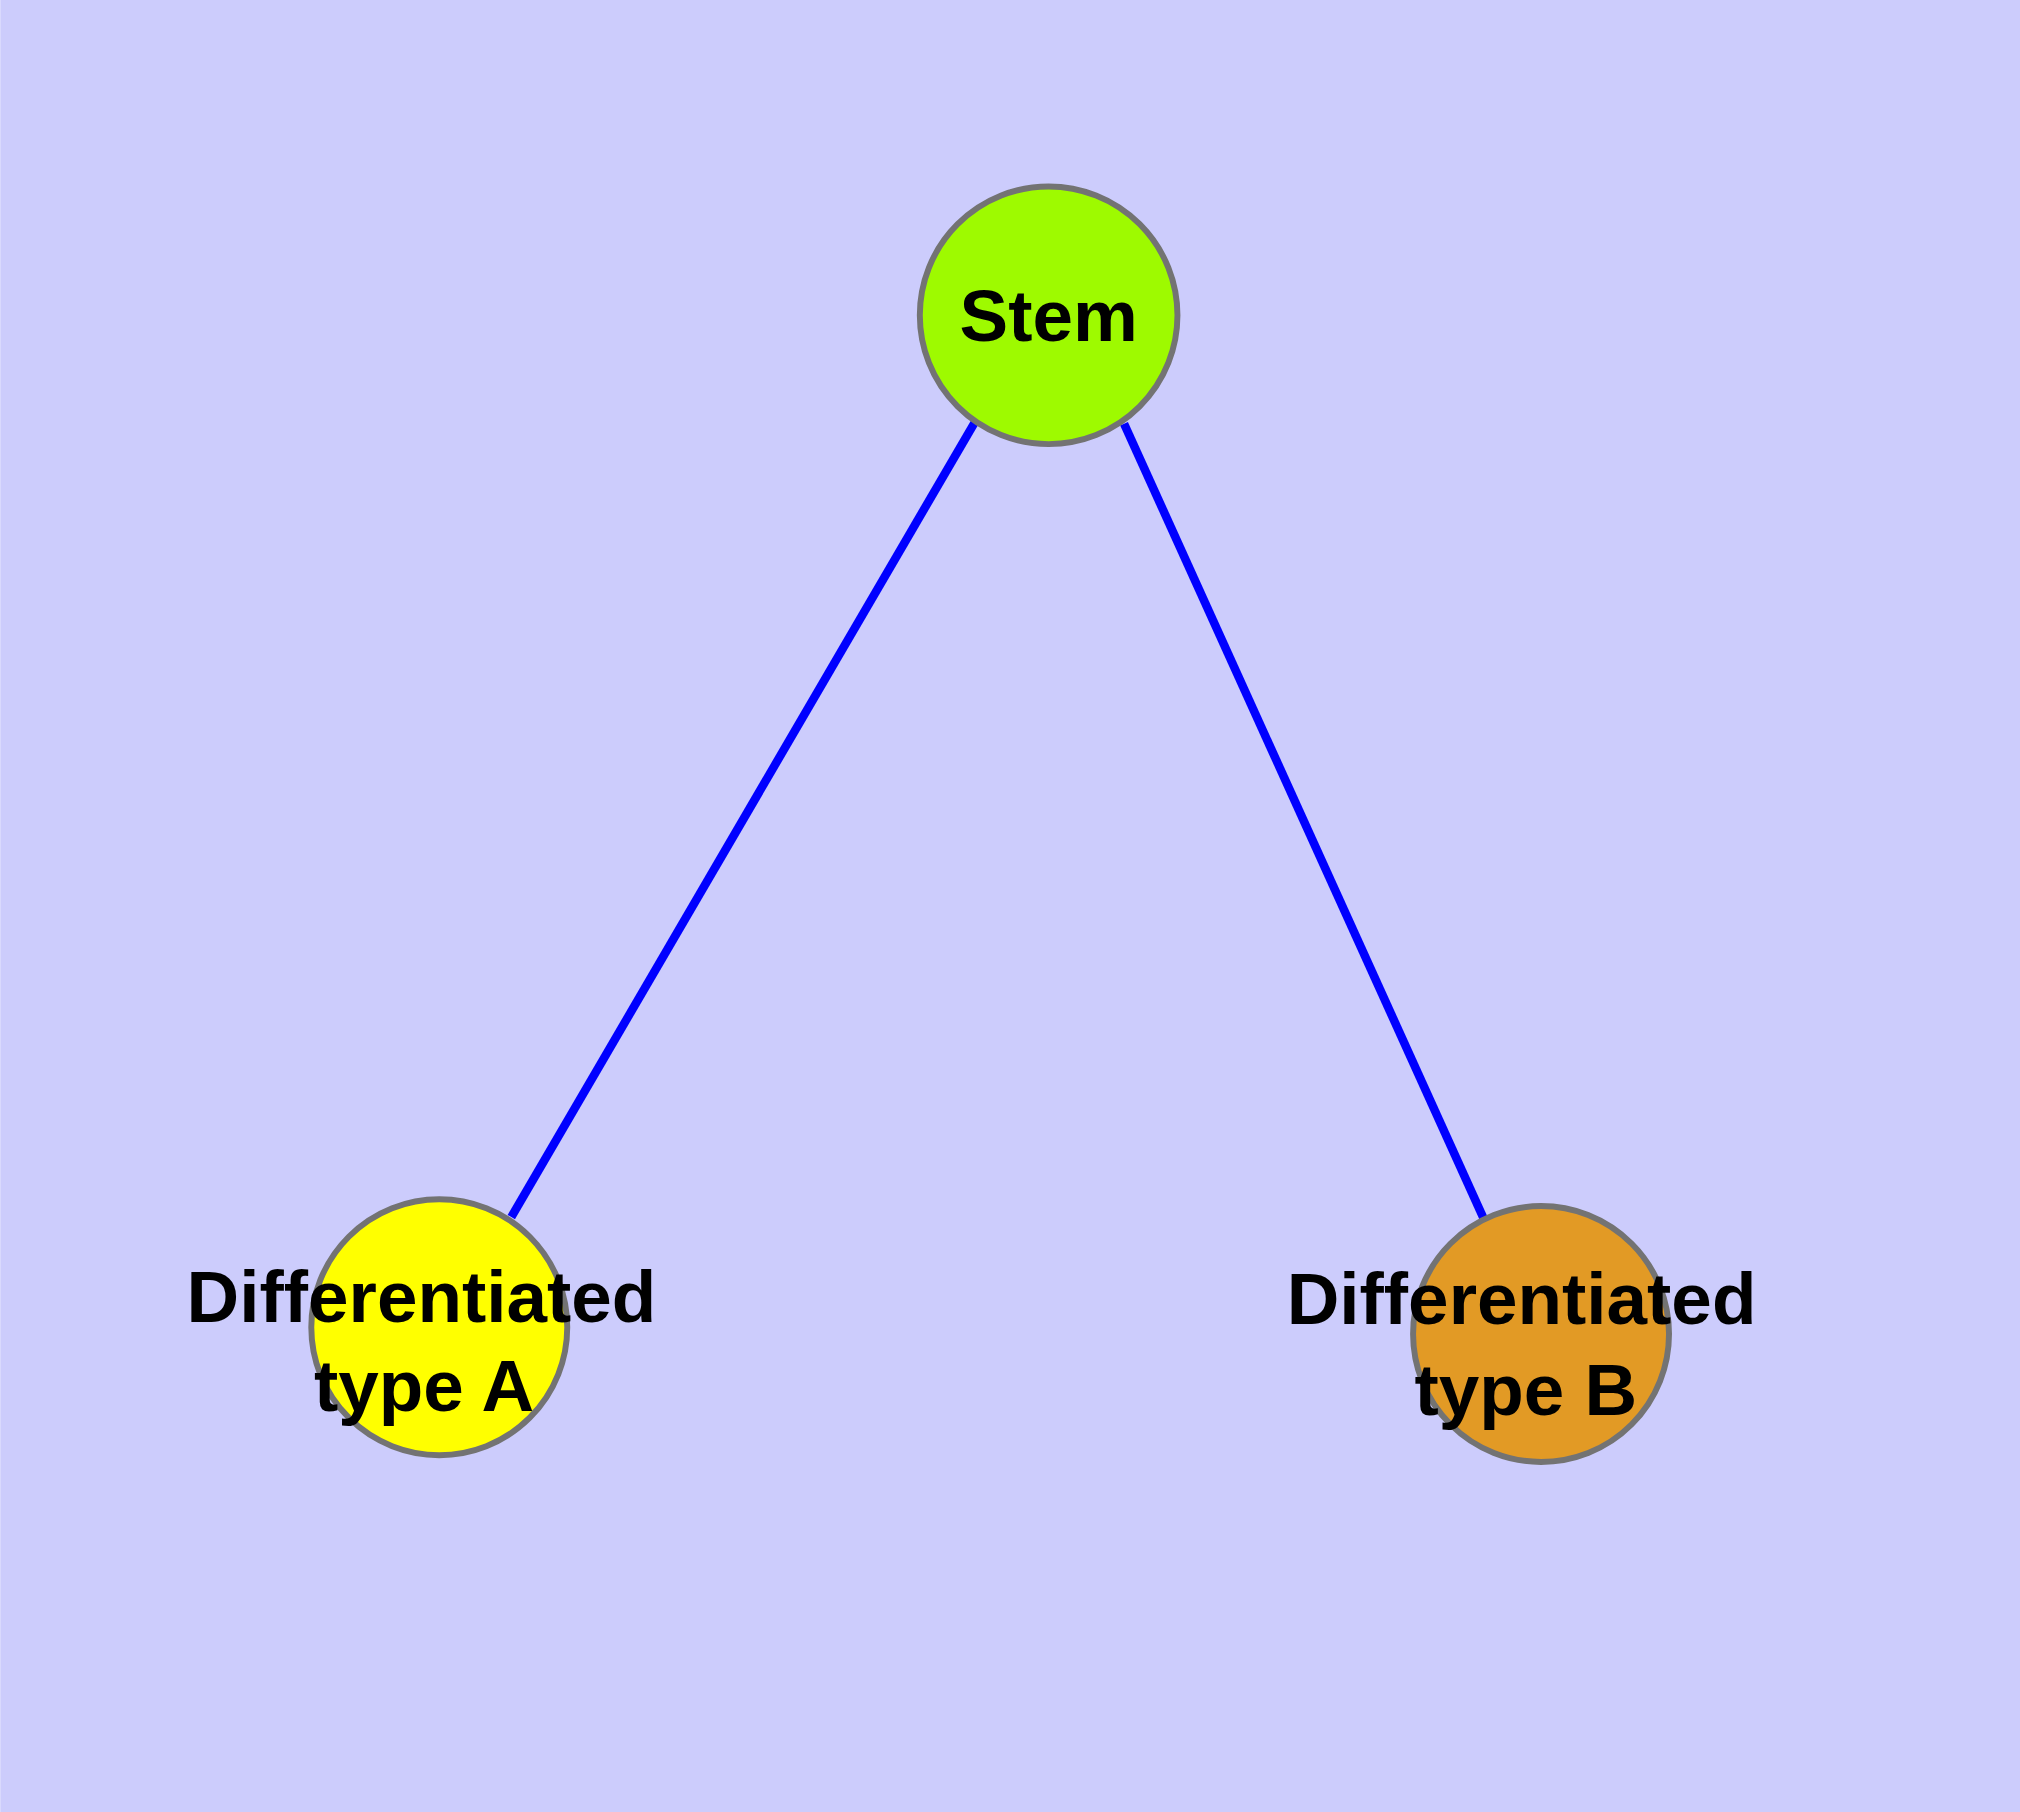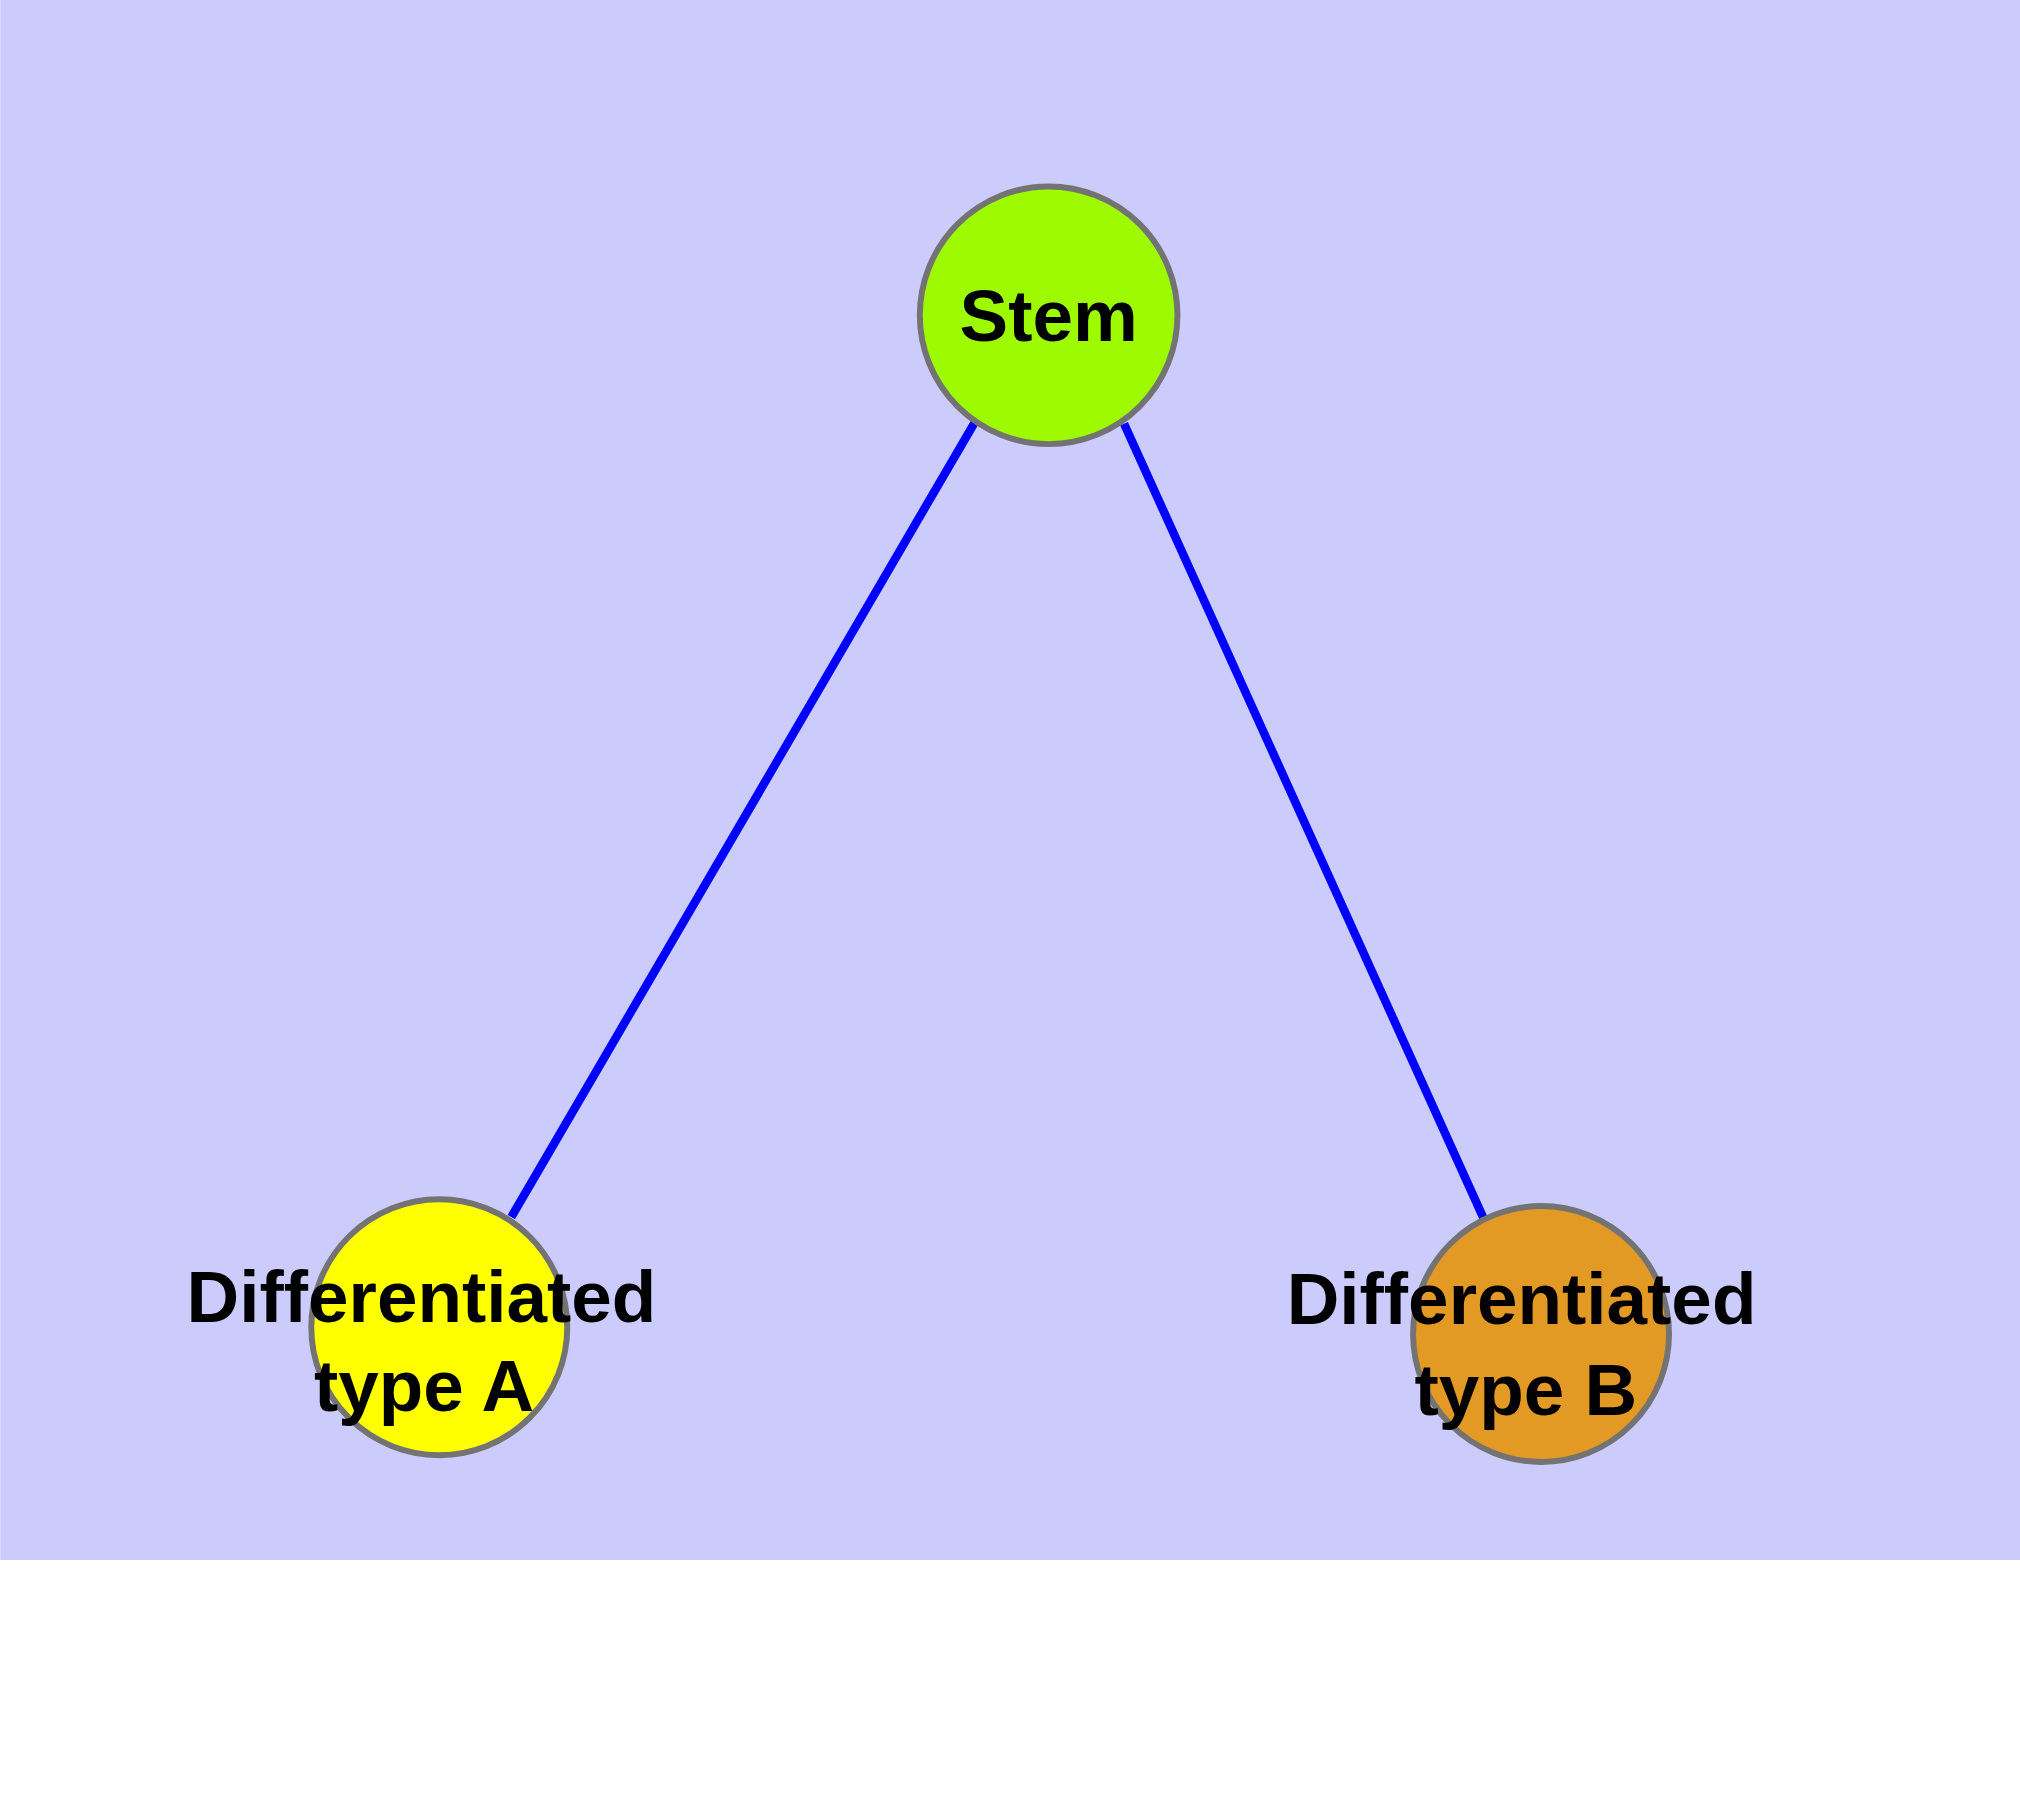--- a/index.html
+++ b/index.html
@@ -38,21 +38,21 @@
     font-size: 86px;
     fill: #000000;
     text-anchor: middle;
     dominant-baseline: auto;
     paint-order: normal;
   }
 </style>
 </head>
 <body>
 
-<div id="canvas" style="width: 2021px; height: 1560px; text-decoration: underline;">
+<div id="canvas" style="width: 2021px; height: 1812px; text-decoration: underline;">
   <svg id="graph-svg" viewBox="0 0 2384 2138" xmlns="http://www.w3.org/2000/svg" style="width: 2021px; height: 1812px;">
 
     <rect id="bg-rect" x="0" y="0" width="2384" height="2138" fill="#ccccfc"></rect>
 
     <g>
       <line class="edge-line" id="edge-0" x1="1150" y1="498" x2="603" y2="1436" stroke="#0000ff" stroke-width="10"></line>
       <line class="edge-line" id="edge-1" x1="1326" y1="500" x2="1750" y2="1437" stroke="#0000ff" stroke-width="10"></line>
     </g>
 
     <g>

